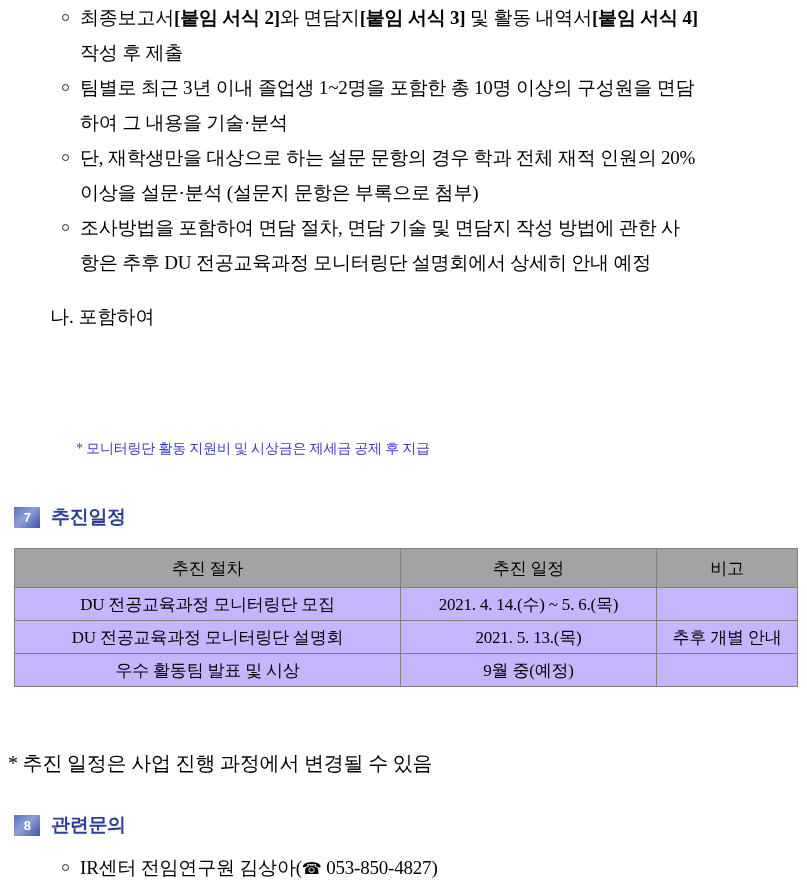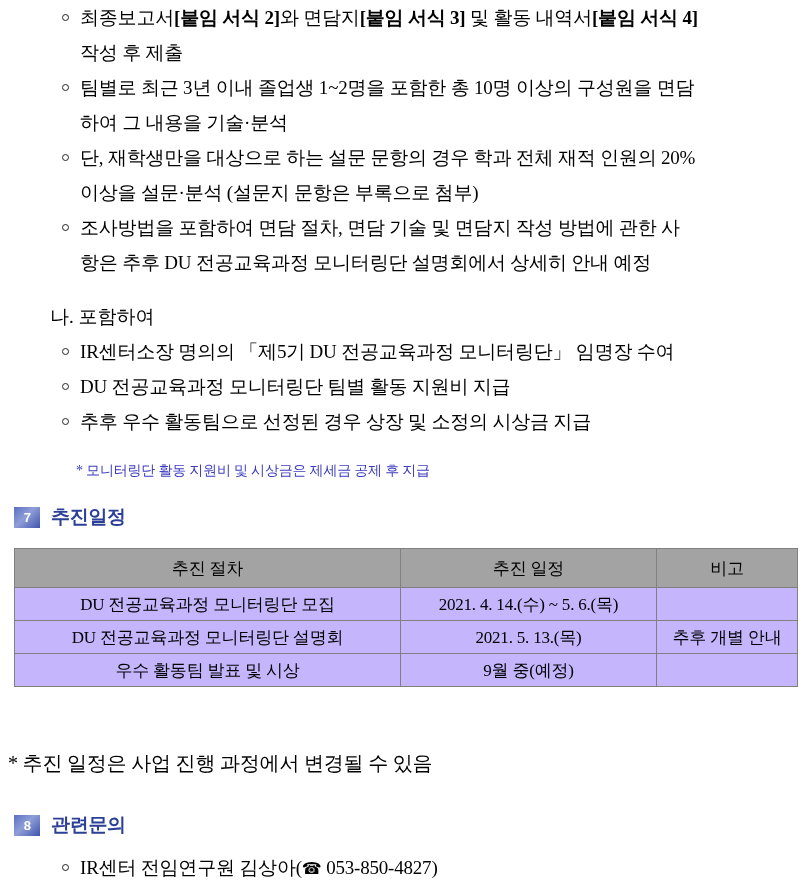--- a/index.html
+++ b/index.html
@@ -67,21 +67,21 @@
   }
   .benefit-list {
     position: absolute;
     left: 58px;
     top: 334px;
     width: 740px;
   }
   .note-small {
     position: absolute;
     left: 76px;
-    top: 462px;
+    top: 440px;
     font-size: 14px;
     color: #3b3bbf;
     letter-spacing: -0.2px;
   }
 
   
   .sec-head {
     position: absolute;
     display: flex;
     align-items: center;
@@ -183,31 +183,20 @@
       <span class="indent-cont">이상을 설문·분석 (설문지 문항은 부록으로 첨부)</span>
     </li>
     <li class="bullet-item">
       <span>조사방법을 포함하여 면담 절차, 면담 기술 및 면담지 작성 방법에 관한 사</span>
       <span class="indent-cont">항은 추후 DU 전공교육과정 모니터링단 설명회에서 상세히 안내 예정</span>
     </li>
   </ul>
 
   <div class="subhead">나. 포함하여</div>
 
-  <ul class="bullet-list benefit-list">
-    <li class="bullet-item">
-      <span>IR센터소장 명의의 「제5기 DU 전공교육과정 모니터링단」 임명장 수여</span>
-    </li>
-    <li class="bullet-item">
-      <span>DU 전공교육과정 모니터링단 팀별 활동 지원비 지급</span>
-    </li>
-    <li class="bullet-item">
-      <span>추후 우수 활동팀으로 선정된 경우 상장 및 소정의 시상금 지급</span>
-    </li>
-  </ul>
 
   <div class="note-small">* 모니터링단 활동 지원비 및 시상금은 제세금 공제 후 지급</div>
 
   <div class="sec-head" id="head7">
     <span class="sec-num">7</span>
     <span class="sec-title">추진일정</span>
   </div>
 
   <div class="tbl-wrap">
     <table class="schedule">

